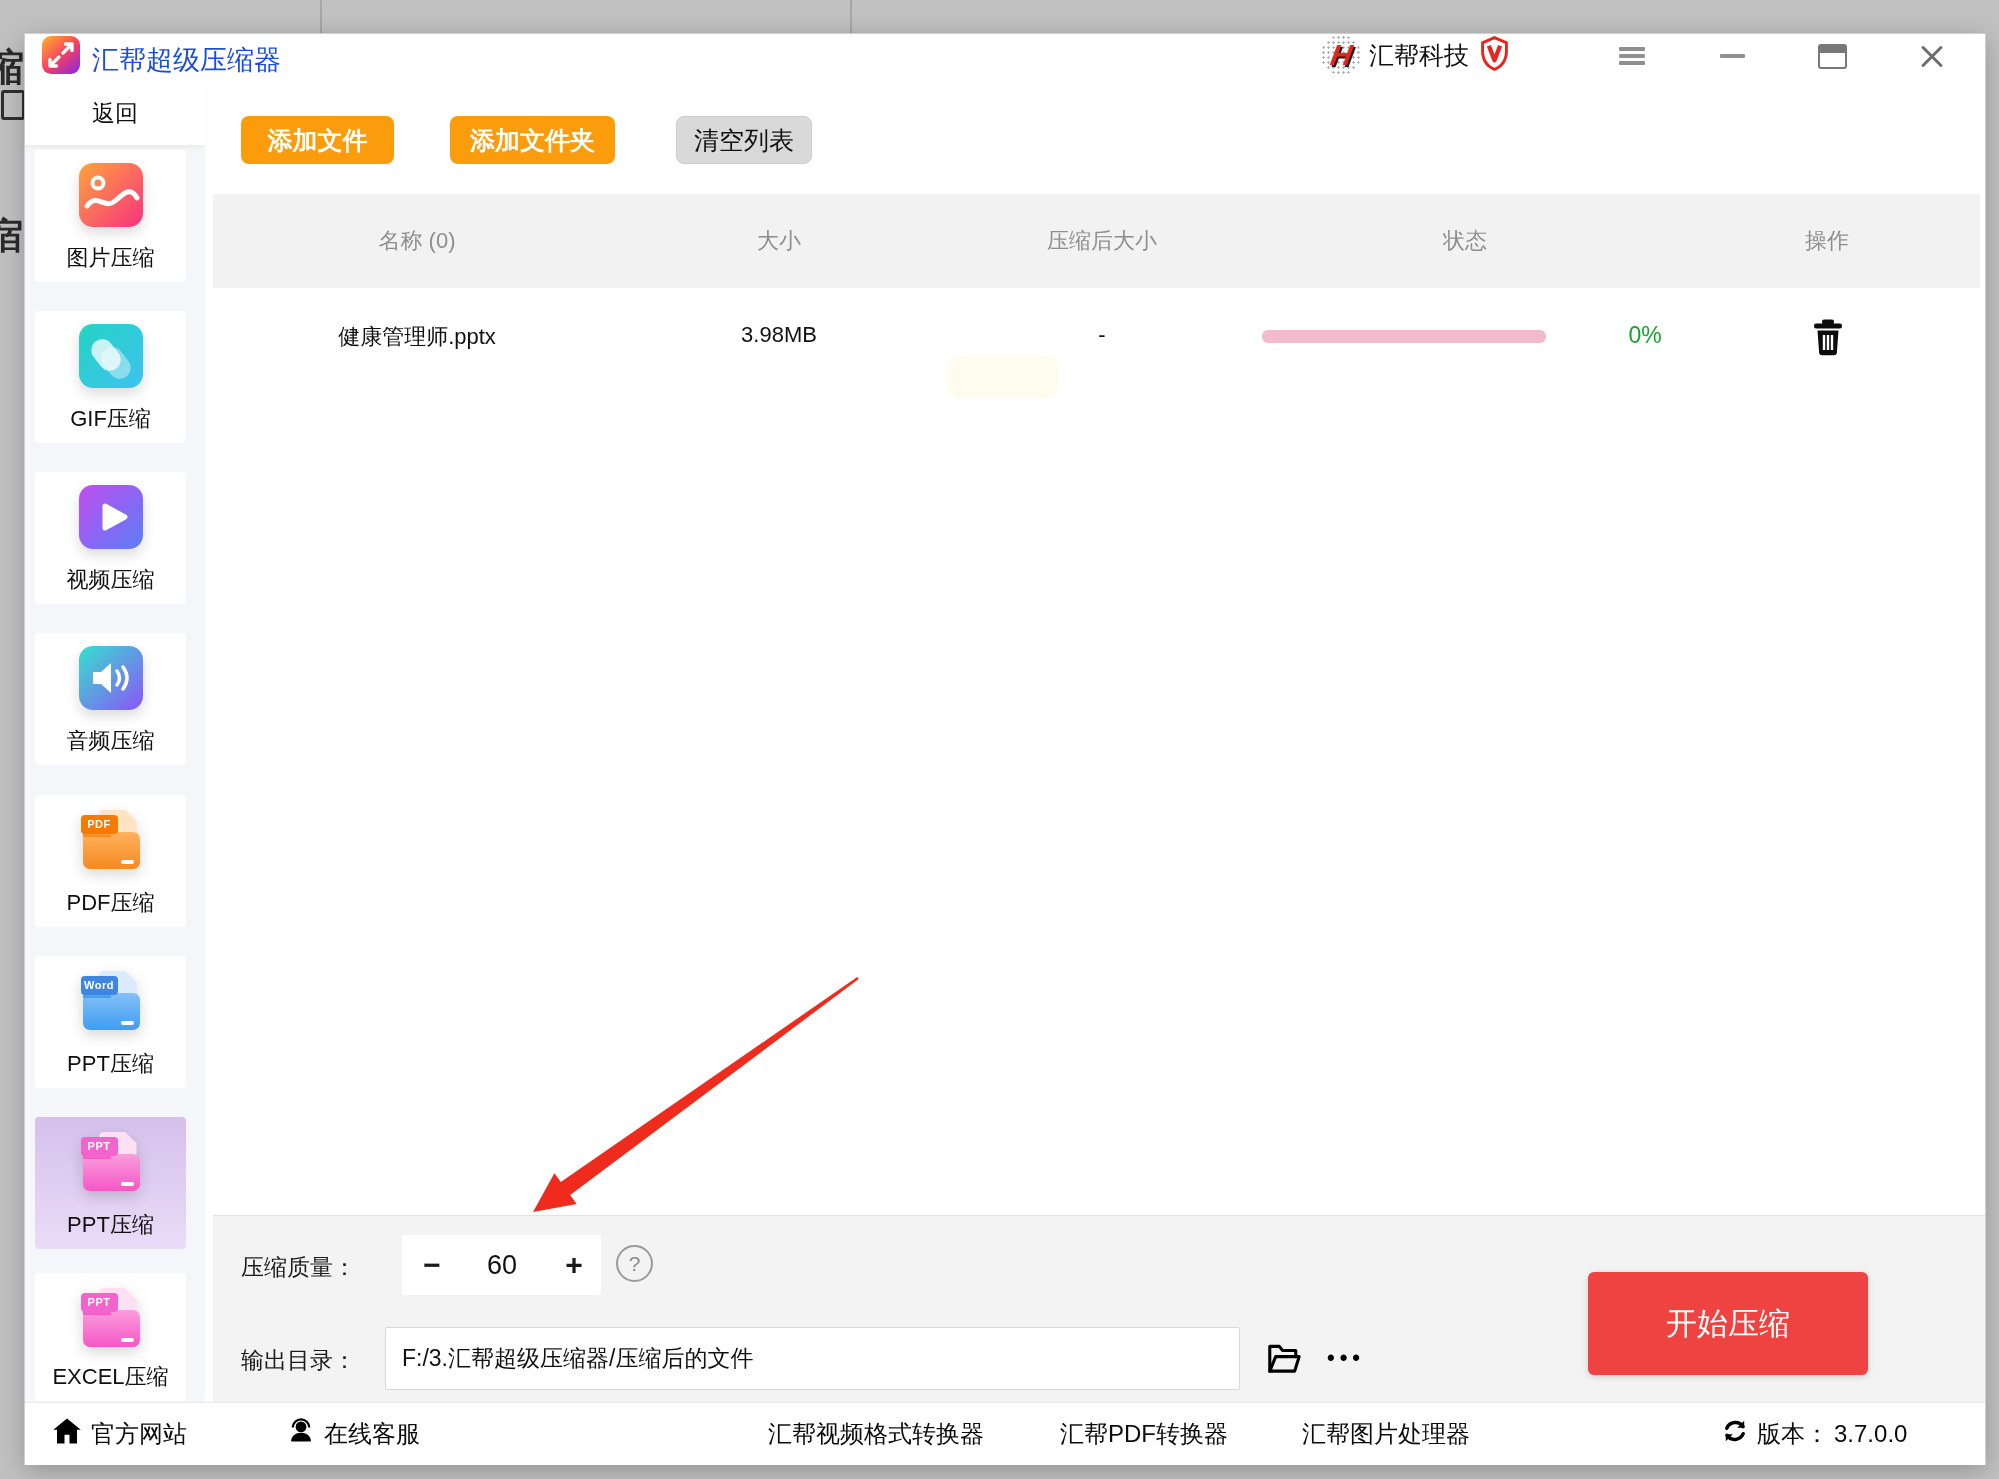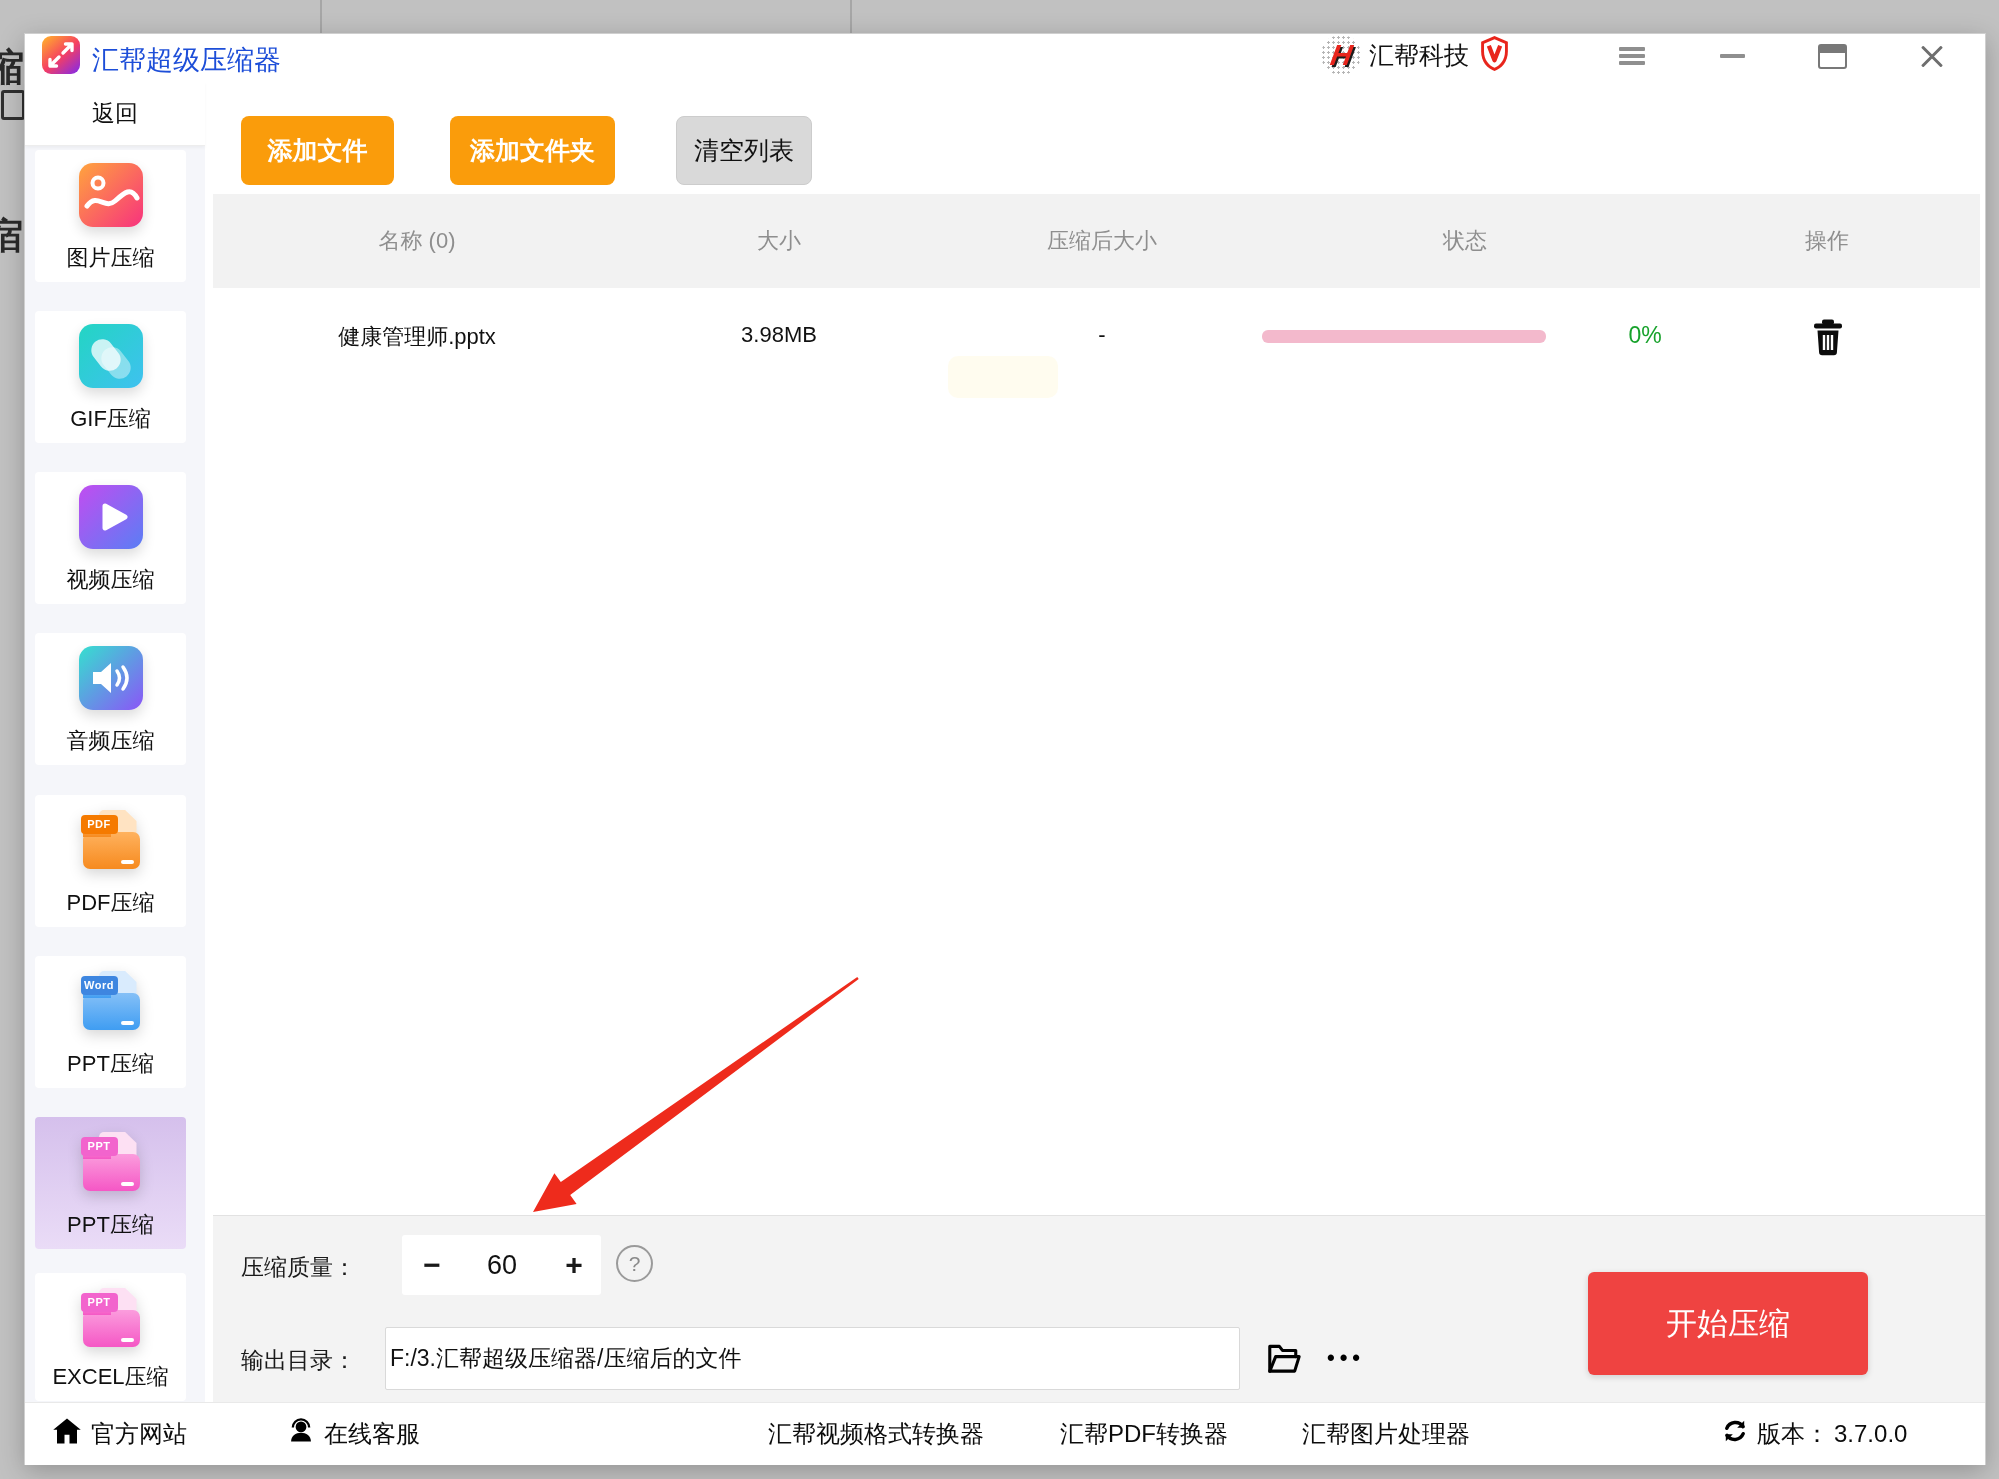--- a/index.html
+++ b/index.html
@@ -55,21 +55,21 @@
   .folder .tag{position:absolute;left:2px;top:7px;width:37px;height:19px;border-radius:4px;color:#fff;
                font-size:11px;font-weight:bold;text-align:center;line-height:19px;z-index:3;letter-spacing:.5px;}
   .folder .body{position:absolute;left:4px;top:24px;width:57px;height:37px;border-radius:7px;z-index:2;}
   .folder .body::before{content:"";position:absolute;left:0;top:-7px;width:28px;height:12px;border-radius:5px 8px 0 0;background:inherit;}
   .folder .dash{position:absolute;right:9px;bottom:8px;width:13px;height:4.5px;border-radius:2.5px;background:#fff;z-index:4;}
   .f-pdf .page{background:#ffe3c2;} .f-pdf .tag{background:#f57a00;} .f-pdf .body{background:linear-gradient(180deg,#ffb25e,#f68a1f);}
   .f-word .page{background:#d9ebfd;} .f-word .tag{background:#3e86e0;} .f-word .body{background:linear-gradient(180deg,#85c0f7,#3f9df2);}
   .f-ppt .page{background:#fde0f3;} .f-ppt .tag{background:#f264cd;} .f-ppt .body{background:linear-gradient(180deg,#fb9ddd,#f557c5);}
 
   
-  .btn{position:absolute;top:82px;height:69px;border-radius:8px;border:none;font-size:25px;font-weight:bold;
+  .btn{position:absolute;top:82px;height:48px;border-radius:8px;border:none;font-size:25px;font-weight:bold;
        display:flex;align-items:center;justify-content:center;cursor:pointer;
        font-family:"Liberation Sans","DejaVu Sans",sans-serif;}
   .btn.orange{background:var(--accent-orange,#fa9c0b);color:#fff;}
   .btn.grey{background:#d9d9d9;color:#111;font-weight:normal;border:1px solid #cccccc;}
 
   
   .thead{position:absolute;left:188px;top:160px;width:1767px;height:94px;background:#f2f2f2;}
   .th{position:absolute;top:0;height:94px;width:260px;margin-left:-130px;display:flex;align-items:center;
       justify-content:center;color:#8e8e8e;font-size:22px;}
   .cell{position:absolute;width:320px;margin-left:-160px;text-align:center;font-size:22px;top:288px;}
@@ -84,21 +84,21 @@
   
   .panel{position:absolute;left:188px;top:1181px;width:1772px;height:187px;background:#f3f3f3;border-top:1px solid #e2e2e2;}
   .plabel{position:absolute;font-size:23px;color:#1a1a1a;font-family:Liberation Mono, monospace;}
   .stepper{position:absolute;left:377px;top:1201px;width:199px;height:60px;background:#fff;border-radius:3px;}
   .step-sign{position:absolute;top:1201px;height:60px;width:50px;display:flex;align-items:center;justify-content:center;
              font-size:30px;font-weight:bold;color:#1a1a1a;cursor:pointer;}
   .qval{position:absolute;left:437px;top:1201px;width:80px;height:60px;display:flex;align-items:center;justify-content:center;font-size:27px;}
   .help{position:absolute;left:591px;top:1211px;width:33px;height:33px;border:2.5px solid #9a9a9a;border-radius:50%;
         display:flex;align-items:center;justify-content:center;font-size:21px;color:#8a8a8a;background:transparent;}
   .outbox{position:absolute;left:360px;top:1293px;width:855px;height:63px;background:#fff;border:1px solid #d9d9d9;
-          border-radius:2px;display:flex;align-items:center;padding-left:4px;font-size:23px;box-sizing:border-box;}
+          border-radius:2px;display:flex;align-items:center;padding-left:16px;font-size:23px;box-sizing:border-box;}
   .folderbtn{position:absolute;left:1238px;top:1303px;width:42px;height:42px;display:flex;align-items:center;justify-content:center;}
   .morebtn{position:absolute;left:1292px;top:1303px;width:58px;height:42px;display:flex;align-items:center;justify-content:center;
            font-size:22px;font-weight:900;letter-spacing:5px;color:#000;}
   .startbtn{position:absolute;left:1563px;top:1238px;width:280px;height:103px;background:var(--accent-red,#ef4341);
             border:none;border-radius:6px;color:#fff;font-size:31px;display:flex;align-items:center;justify-content:center;
             cursor:pointer;box-shadow:0 2px 6px rgba(0,0,0,.15);font-family:"Liberation Sans","DejaVu Sans",sans-serif;}
 
   
   .footer{position:absolute;left:0;top:1368px;width:1960px;height:62px;background:#fff;border-top:1px solid #e9e9e9;}
   .fitem{position:absolute;top:0;height:62px;display:flex;align-items:center;gap:9px;font-size:24px;color:#0c0c0c;}

